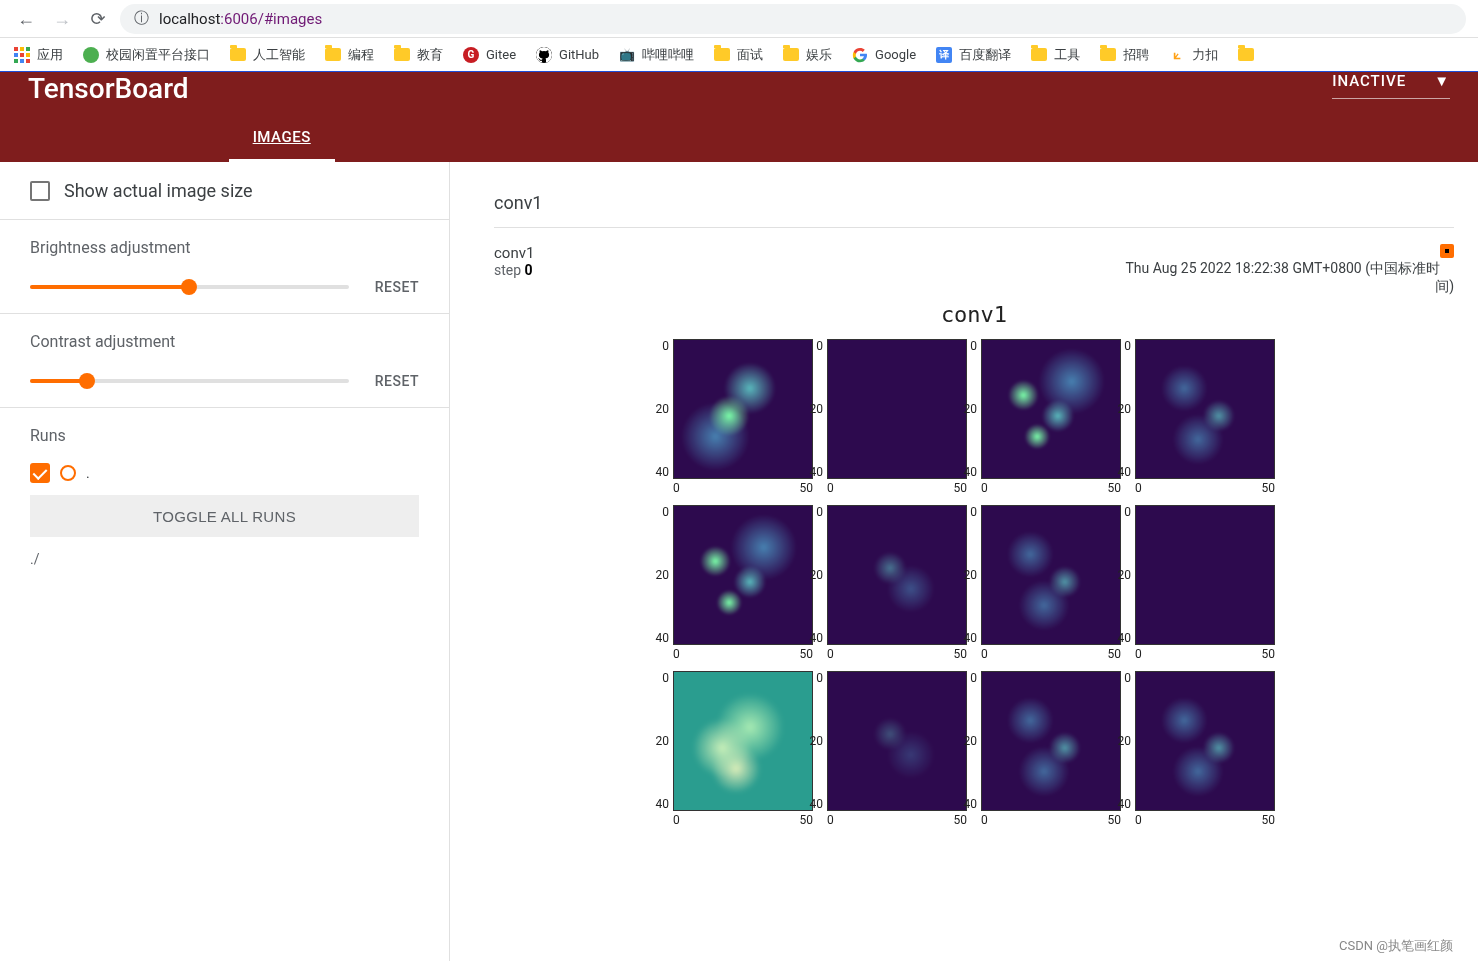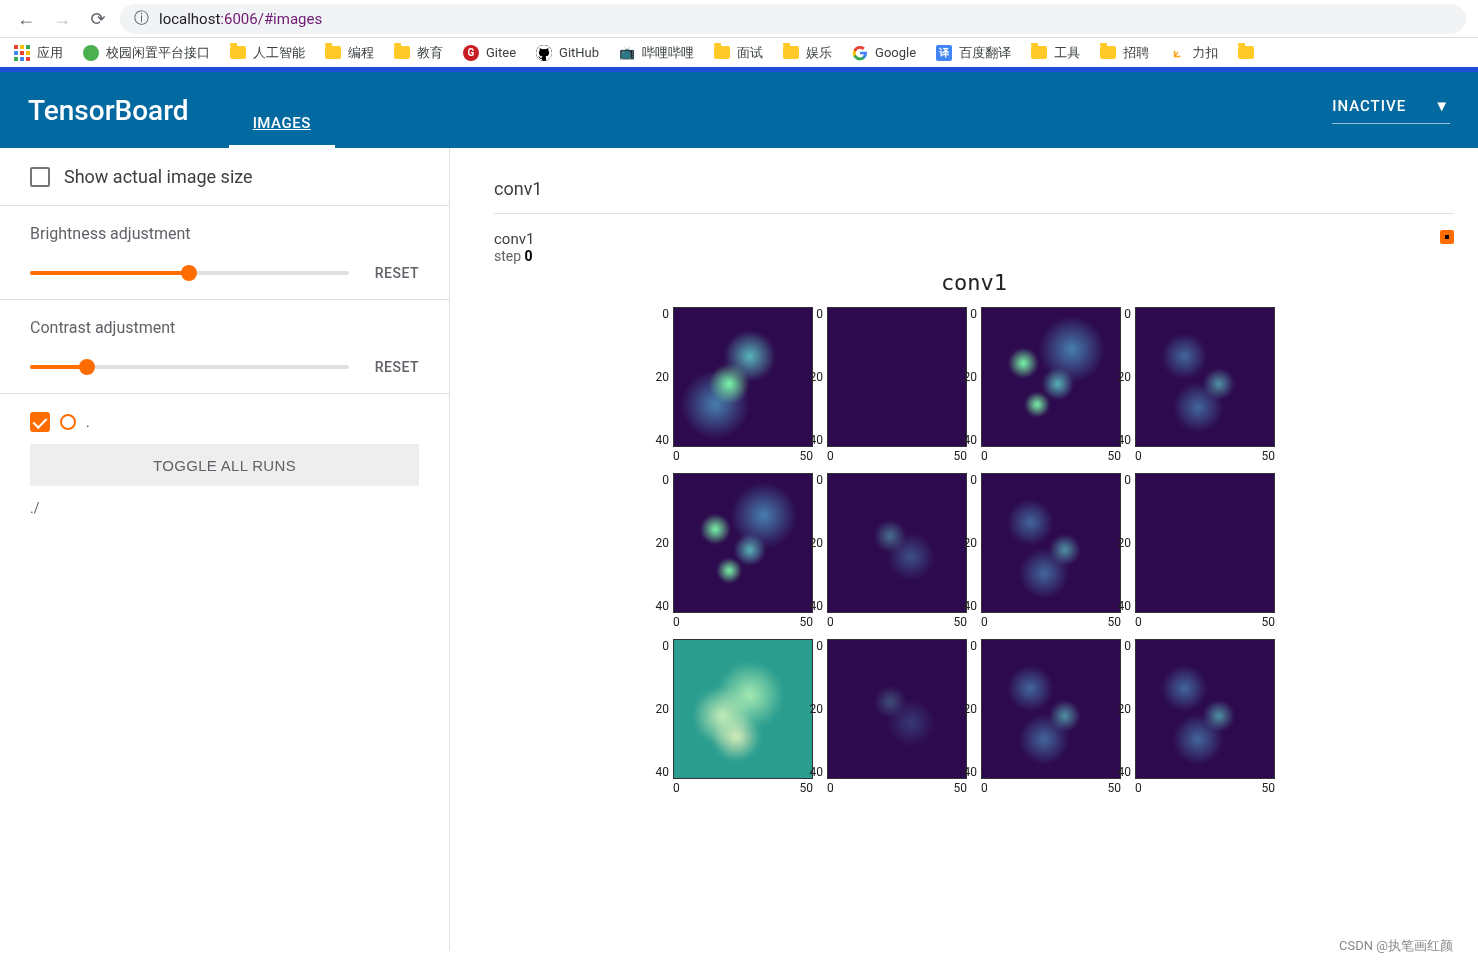--- a/index.html
+++ b/index.html
@@ -7,37 +7,37 @@
 
 
 .browser-bar { height: 38px; display: flex; align-items: center; padding: 0 12px; gap: 8px; border-bottom: 1px solid #e0e0e0; }
 .nav-btn { width: 28px; height: 28px; display: flex; align-items: center; justify-content: center; border-radius: 50%; color: #5f6368; cursor: pointer; font-size: 18px; }
 .nav-btn.disabled { color: #bdc1c6; }
 .addr { flex: 1; height: 30px; background: #f1f3f4; border-radius: 15px; display: flex; align-items: center; padding: 0 14px; gap: 10px; color: #5f6368; font-size: 15px; }
 .addr .host { color: #202124; }
 .addr .path { color: #701a75; }
 
 
-.bm-bar { height: 34px; display: flex; align-items: center; padding: 0 14px; gap: 20px; border-bottom: 5px solid #1d4ed8; font-size: 13px; }
+.bm-bar { height: 34px; display: flex; align-items: center; padding: 0 14px; gap: 20px; border-bottom: 1px solid #1d4ed8; font-size: 13px; }
 .bm { display: flex; align-items: center; gap: 7px; color: #3c4043; cursor: pointer; white-space: nowrap; }
 .bm .ico { width: 16px; height: 16px; display:flex; align-items:center; justify-content:center; }
 .apps-ico { width:16px; height:16px; display:grid; grid-template-columns:repeat(3,4px); grid-template-rows:repeat(3,4px); gap:2px; }
 .apps-ico span:nth-child(1){background:#EA4335;} .apps-ico span:nth-child(2){background:#FBBC05;} .apps-ico span:nth-child(3){background:#34A853;}
 .apps-ico span:nth-child(4){background:#4285F4;} .apps-ico span:nth-child(5){background:#EA4335;} .apps-ico span:nth-child(6){background:#FBBC05;}
 .apps-ico span:nth-child(7){background:#34A853;} .apps-ico span:nth-child(8){background:#4285F4;} .apps-ico span:nth-child(9){background:#EA4335;}
 .folder-ico { width:16px; height:13px; background:#FFCA28; border-radius:2px; position:relative; }
 .folder-ico::before { content:""; position:absolute; top:-3px; left:0; width:7px; height:3px; background:#FFCA28; border-radius:1px 1px 0 0; }
 .circ-ico { width:16px; height:16px; border-radius:50%; }
 .gitee { background:#C71D23; color:#fff; font-size:10px; font-weight:bold; display:flex; align-items:center; justify-content:center; }
 .github { background:#000; border-radius:50%; }
 .bili { color:#00A1D6; font-weight:bold; font-size:13px; }
 .trans { background:#4285F4; color:#fff; font-size:10px; font-weight:bold; display:flex; align-items:center; justify-content:center; border-radius:2px; }
 
 
-.tb-header { height: 76px; background: #0369a1; display: flex; align-items: center; padding: 0 28px; color: #fff; }
+.tb-header { height: 90px; background: #7f1d1d; display: flex; align-items: flex-start; padding: 0 28px; color: #fff; }
 .tb-logo { font-size: 28px; font-weight: 500; }
 .tabs { display:flex; margin-left: 40px; height:100%; align-items:flex-end; }
 .tab { padding: 0 24px; height: 48px; display:flex; align-items:center; font-size: 15px; font-weight:500; letter-spacing:0.5px; color:#fff; cursor:pointer; }
 .tab.active { border-bottom: 3px solid #fff; text-decoration: underline; }
 .spacer { flex:1; }
 .inactive-drop { display:flex; align-items:center; gap:28px; font-size:15px; font-weight:500; letter-spacing:1px; padding-bottom:8px; border-bottom:1px solid rgba(255,255,255,.6); cursor:pointer; }
 
 
 .main { display:flex; height: calc(961px - 38px - 34px - 86px); gap: 20px; }
 .sidebar { width: 450px; border-right: 1px solid #e0e0e0; overflow-y:auto; }
@@ -242,39 +242,41 @@
       <div class="adj-label">Contrast adjustment</div>
       <div class="slider-row">
         <div class="slider">
           <div class="slider-fill" style="width:18%"></div>
           <div class="slider-thumb" style="left:18%"></div>
         </div>
         <div class="reset-btn">RESET</div>
       </div>
     </div>
     <div class="runs-sec">
+      <div class="runs-title">Runs</div>
       <div class="run-row">
         <div class="chk-on"></div>
         <div class="radio"></div>
         <span>.</span>
       </div>
       <button class="toggle-btn">TOGGLE ALL RUNS</button>
       <div class="run-path">./</div>
     </div>
   </div>
 
   <div class="content">
     <div class="section-head">conv1</div>
     <div class="card-meta">
       <div class="card-meta-left">
         <div>conv1</div>
         <div class="step-line"><span>step</span> <b>0</b></div>
       </div>
       <div style="text-align:right">
         <div class="run-badge"></div><br>
+        <div class="ts">Thu Aug 25 2022 18:22:38 GMT+0800 (中国标准时间)</div>
       </div>
     </div>
     <div class="img-title">conv1</div>
 
     <div class="fm-grid">
 
       <div class="fm-cell">
         <div class="yticks">
             <span>0</span>
             <span>20</span>

